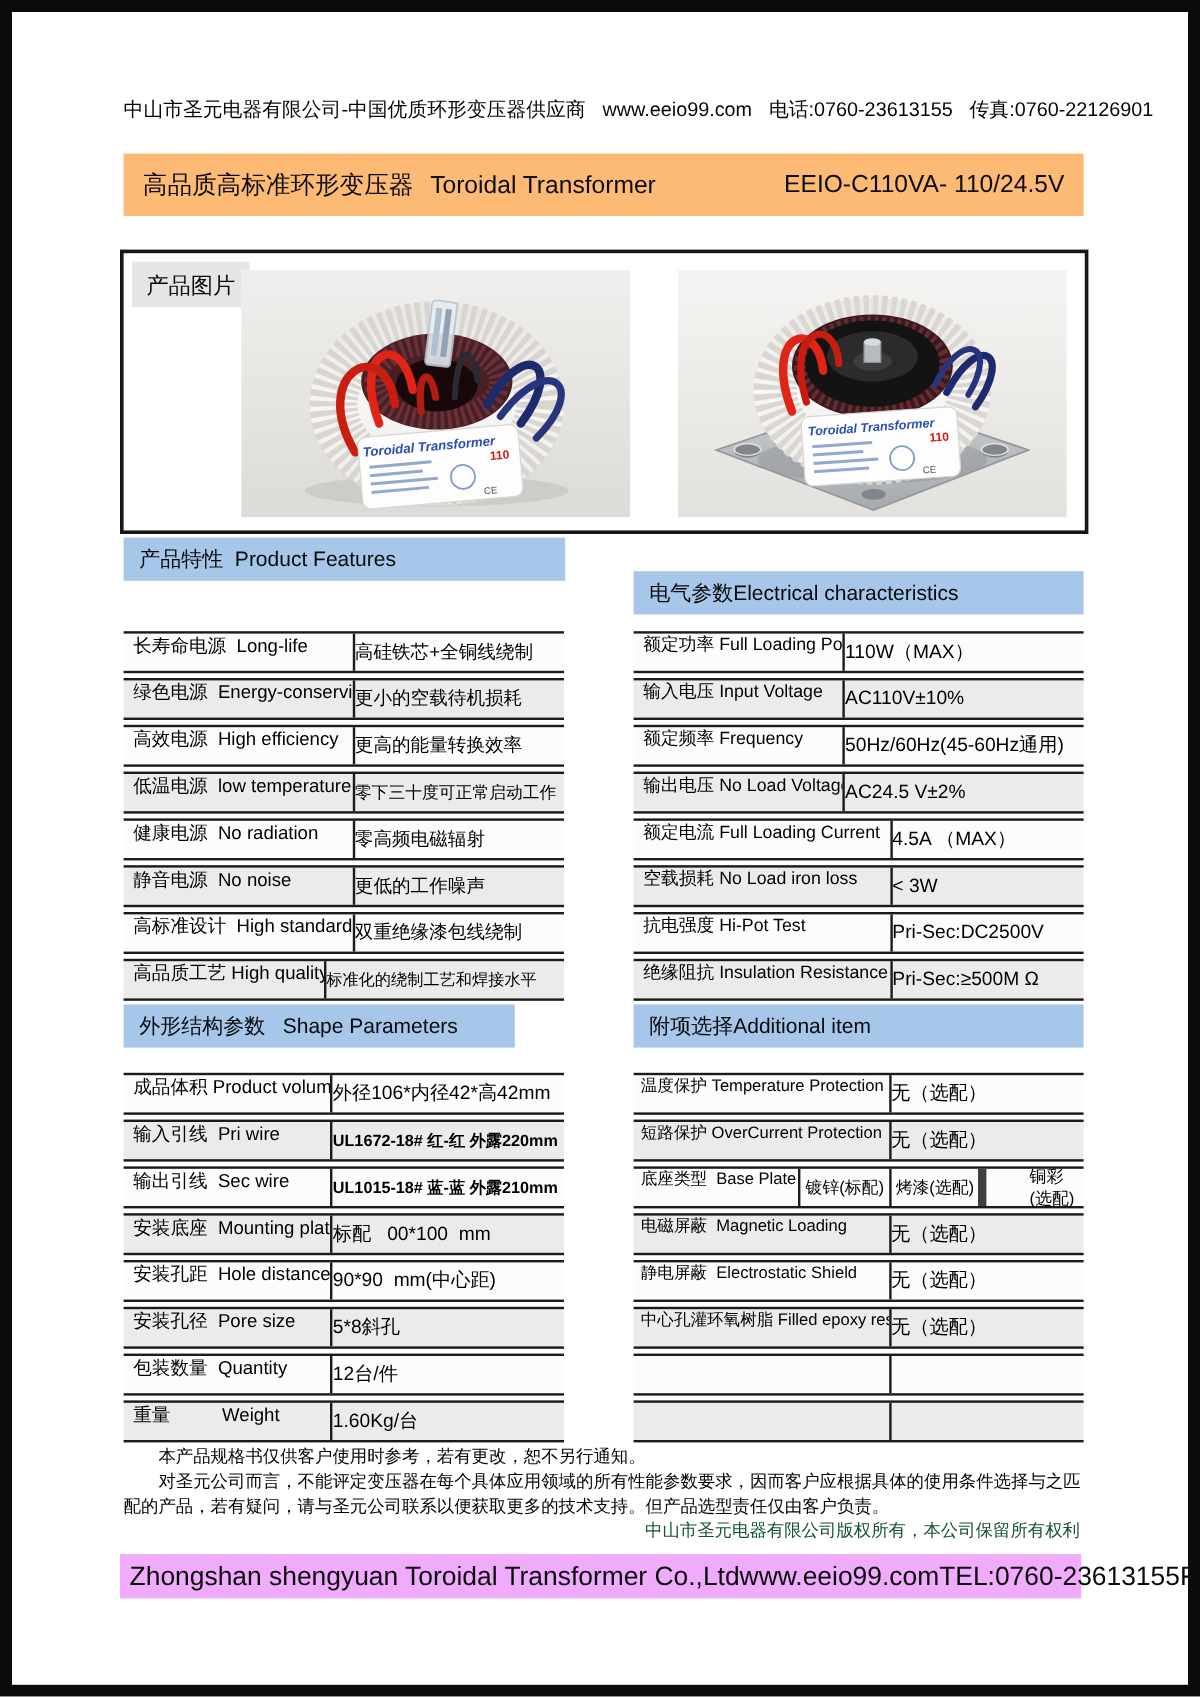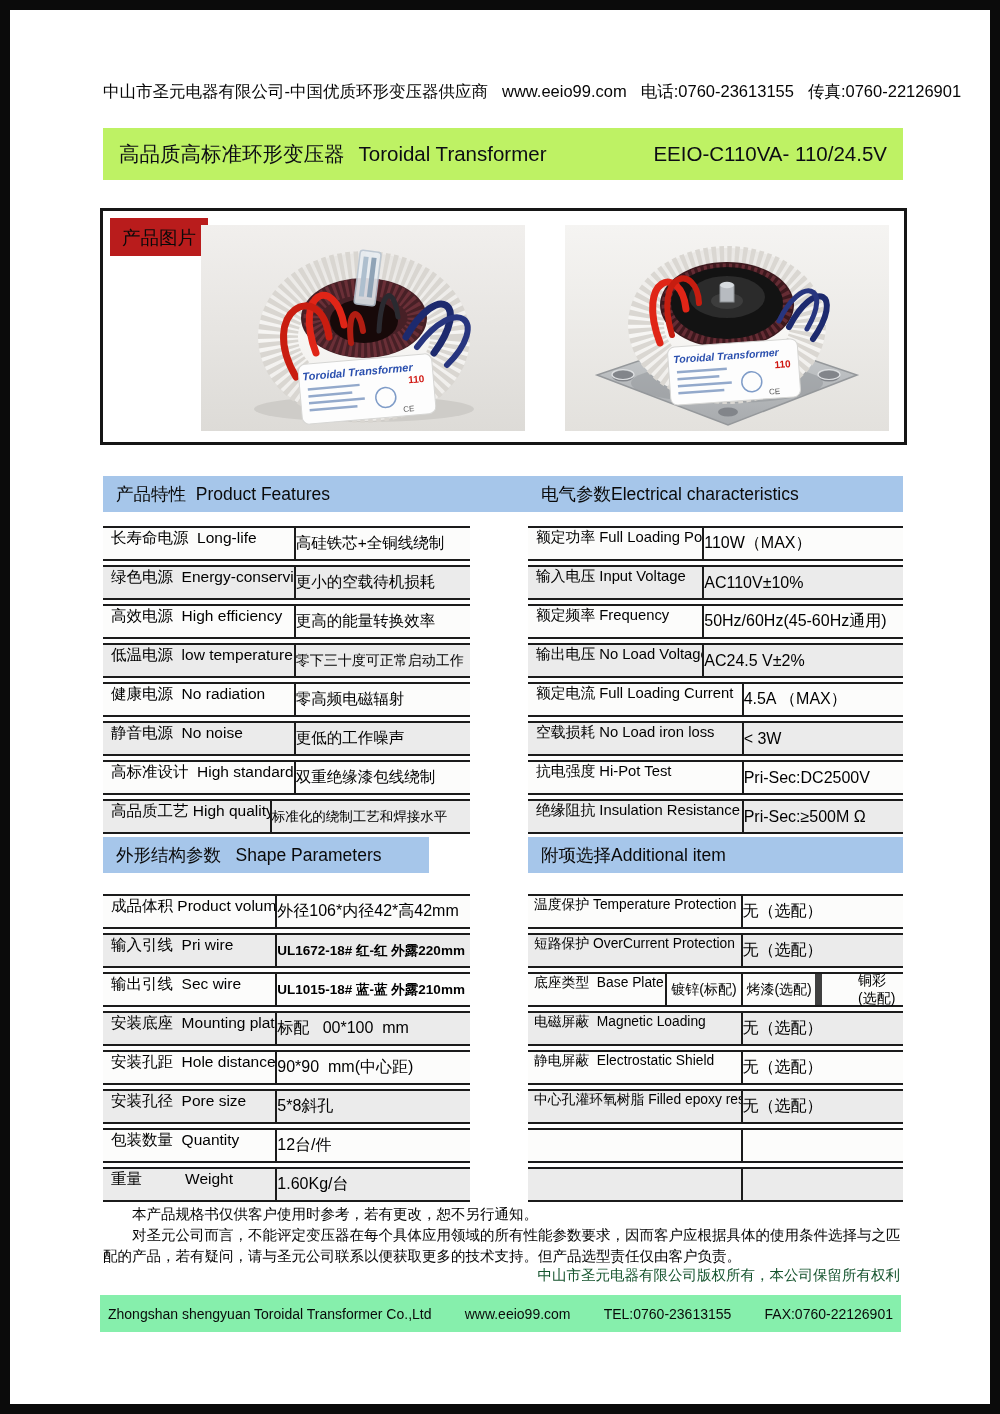--- a/index.html
+++ b/index.html
@@ -7,39 +7,39 @@
     position:relative;width:1000px;height:1414px;background:#ffffff;overflow:hidden;
     font-family:"Liberation Sans","DejaVu Sans",sans-serif;color:#000;
   }
   .frame{position:absolute;inset:0;border:10px solid #0b0b0b;pointer-events:none;z-index:50;}
 
   
   .top-info{position:absolute;left:103px;top:81px;width:800px;font-size:16.5px;white-space:nowrap;color:#050505;}
   .top-info span{margin-right:14px;}
 
   
-  .title-bar{position:absolute;left:103px;top:128px;width:800px;height:52px;background:#bef264;
+  .title-bar{position:absolute;left:103px;top:128px;width:800px;height:52px;background:#fdba74;
     display:flex;align-items:center;justify-content:space-between;box-sizing:border-box;
     padding:0 16px;font-size:20.5px;color:#0c0c14;}
   .title-bar .t-left span{white-space:pre;margin-right:14px;}
 
   
   .img-panel{position:absolute;left:100px;top:208px;width:801px;height:231px;border:3px solid #161616;
     background:#ffffff;box-sizing:content-box;}
-  .img-label{position:absolute;left:7px;top:7px;width:98px;height:38px;background:#b91c1c;
+  .img-label{position:absolute;left:7px;top:7px;width:98px;height:38px;background:#e5e5e5;
     display:flex;align-items:center;justify-content:center;font-size:18.5px;color:#0a0a0a;}
   .photo{position:absolute;top:14px;width:324px;height:206px;}
   .photo1{left:98px;}
   .photo2{left:462px;}
 
   
   .sec-header{position:absolute;height:36px;background:#a6c6ea;display:flex;align-items:center;
     padding-left:13px;box-sizing:border-box;font-size:17.5px;color:#0a0a0a;}
   .sec-header span{white-space:pre;}
-  .hdr-features{left:103px;top:476px;width:443px;}
+  .hdr-features{left:103px;top:448px;width:368px;}
   .hdr-electrical{left:528px;top:476px;width:375px;}
   .hdr-shape{left:103px;top:837px;width:326px;}
   .hdr-additional{left:528px;top:837px;width:375px;}
 
   
   .tbl{position:absolute;}
   .tbl-features{left:103px;top:526px;width:367px;}
   .tbl-electrical{left:528px;top:526px;width:375px;}
   .tbl-shape{left:103px;top:894px;width:367px;}
   .tbl-additional{left:528px;top:894px;width:375px;}
@@ -68,23 +68,23 @@
   .tbl-additional .trow.base .lcell{width:37%;}
   .opt{display:flex;align-items:center;justify-content:center;font-size:14px;box-sizing:border-box;}
   .opt1{width:20.4%;border-right:2px solid #1b1b1b;}
   .opt2{width:21%;border-right:7px solid #404040;}
   .opt3{flex:1;padding-left:36px;}
 
   
   .notes{position:absolute;left:103px;top:1204px;width:800px;font-size:14.5px;line-height:21px;color:#030303;}
   .notes p{margin:0;text-indent:2em;}
   .copyright{position:absolute;left:100px;top:1266px;width:800px;text-align:right;font-size:14.5px;color:#14532d;}
-  .footer-bar{position:absolute;left:100px;top:1295px;width:801px;height:37px;background:#86efac;
+  .footer-bar{position:absolute;left:100px;top:1295px;width:801px;height:37px;background:#f0abfc;
     display:flex;align-items:center;justify-content:space-between;box-sizing:border-box;
-    padding:0 8px;font-size:14px;color:#0a0a0a;white-space:nowrap;}
+    padding:0 8px;font-size:22px;color:#0a0a0a;white-space:nowrap;}
 </style>
 </head>
 <body>
 
 <div class="page">
   <div class="frame"></div>
 
   <div class="top-info">
     <span>中山市圣元电器有限公司-中国优质环形变压器供应商</span><span>www.eeio99.com</span><span>电话:0760-23613155</span><span>传真:0760-22126901</span>
   </div>

